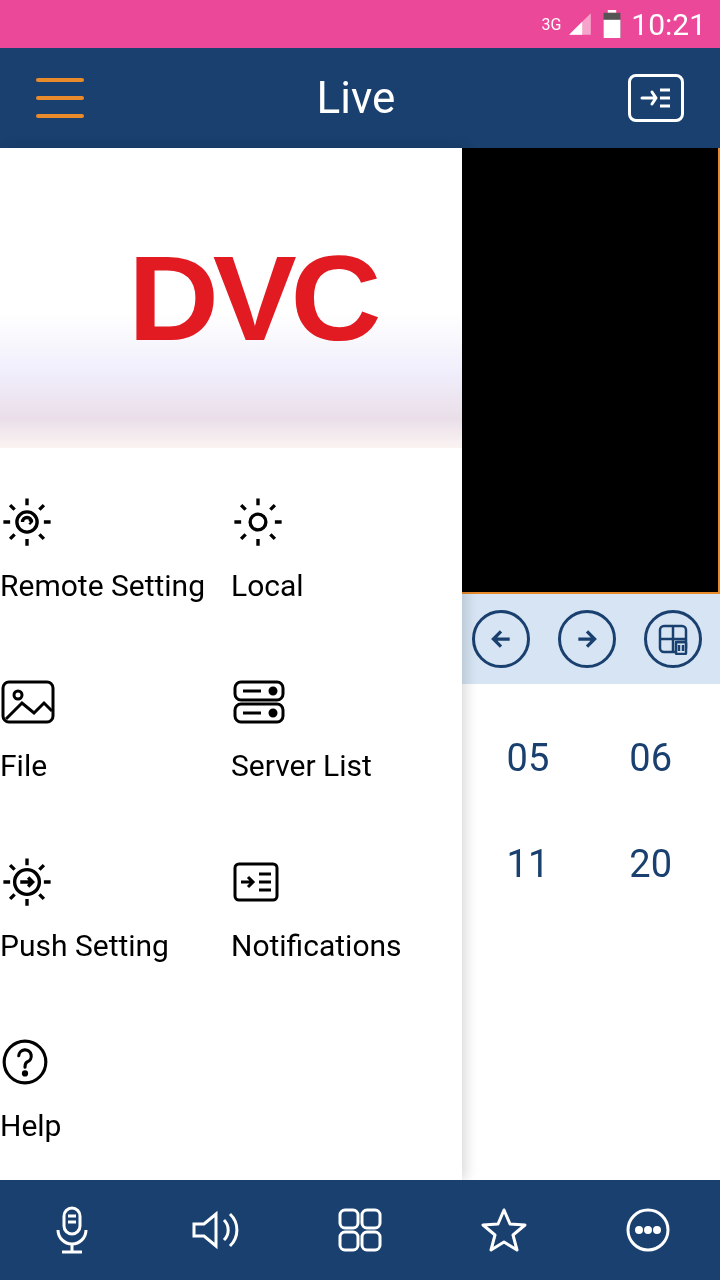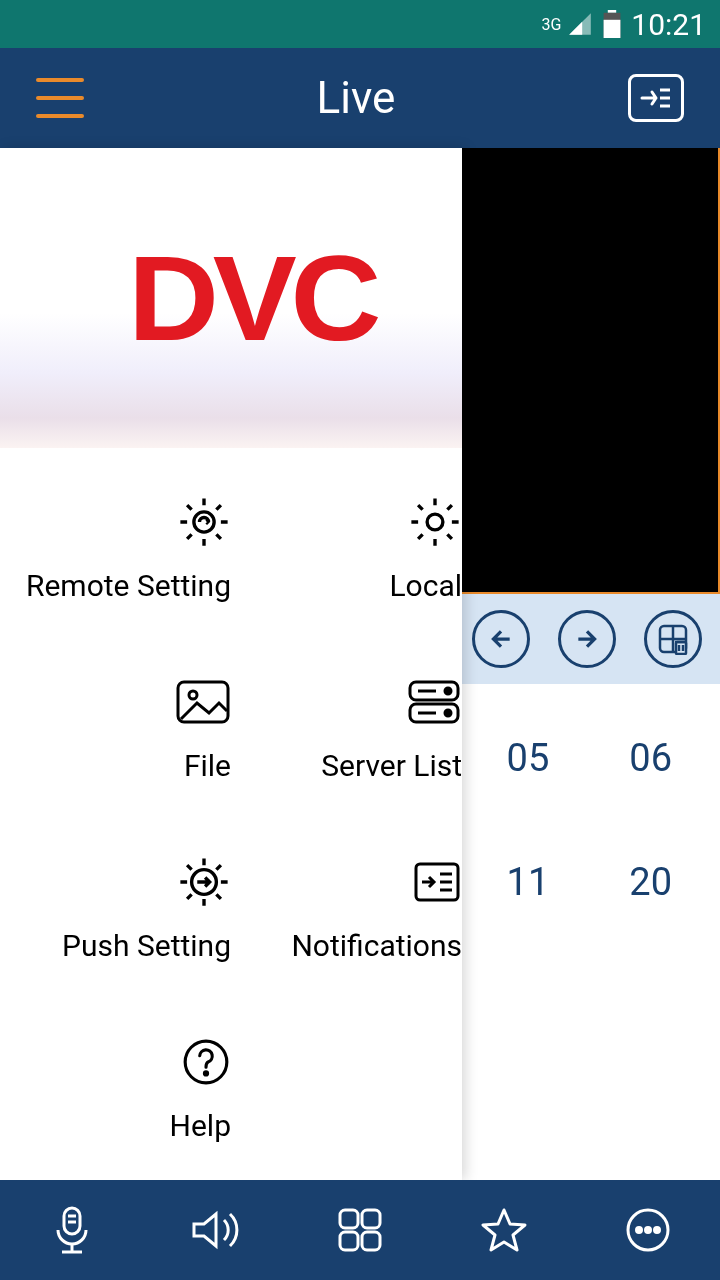--- a/index.html
+++ b/index.html
@@ -1,20 +1,20 @@
 <!DOCTYPE html>
 <html><head>
 <meta charset="utf-8">
 <style>
   * { box-sizing: border-box; margin: 0; padding: 0; }
   html, body { width: 720px; height: 1280px; overflow: hidden; font-family: -apple-system, Roboto, Arial, sans-serif; background: #000; }
   .screen { width: 720px; height: 1280px; position: relative; background: #fff; }
 
   
-  .status-bar { height: 48px; background: #0f766e; color: #fff; display: flex; align-items: center; justify-content: flex-end; padding: 0 14px; font-size: 30px; gap: 10px; }
+  .status-bar { height: 48px; background: #ec4899; color: #fff; display: flex; align-items: center; justify-content: flex-end; padding: 0 14px; font-size: 30px; gap: 10px; }
   .status-bar .sig-label { font-size: 16px; margin-right: -4px; }
 
   
   .app-header { height: 100px; background: #19406e; display: flex; align-items: center; justify-content: space-between; padding: 0 36px; }
   .hamburger { width: 48px; height: 40px; display: flex; flex-direction: column; justify-content: space-between; }
   .hamburger span { display: block; height: 4px; background: #e98a2b; border-radius: 2px; }
   .title { color: #fff; font-size: 44px; font-weight: 400; }
   .header-right-icon { width: 56px; height: 48px; border: 3px solid #fff; border-radius: 8px; display: flex; align-items: center; justify-content: center; }
 
   
@@ -22,29 +22,29 @@
 
   
   .live-bg { position: absolute; inset: 0; }
   .video-area { position: absolute; left: 0; right: 0; top: 0; height: 446px; background: #000; border: 2px solid #e98a2b; border-left: none; border-top: none; }
   .video-toolbar { position: absolute; left: 0; right: 0; top: 446px; height: 90px; background: #d6e4f3; display: flex; align-items: center; justify-content: flex-end; gap: 28px; padding-right: 18px; }
   .tool-btn { width: 58px; height: 58px; border: 3px solid #19406e; border-radius: 50%; display: flex; align-items: center; justify-content: center; color: #19406e; }
   .tool-btn.partial { width: 30px; overflow: hidden; border-radius: 0 29px 29px 0; border-left: none; justify-content: flex-start; padding-left: 2px;}
   .number-grid { position: absolute; left: 0; right: 0; top: 536px; bottom: 0; background: #fff; }
   .num-row { position: absolute; right: 0; display: flex; gap: 80px; padding-right: 48px; font-size: 38px; color: #19406e; }
   .num-row.r1 { top: 52px; }
-  .num-row.r2 { top: 176px; }
+  .num-row.r2 { top: 158px; }
 
   
   .drawer { position: absolute; left: 0; top: 0; bottom: 0; width: 462px; background: #fff; box-shadow: 4px 0 12px rgba(0,0,0,0.15); }
   .drawer-logo-area { height: 300px; position: relative; overflow: hidden; background: linear-gradient(180deg, #ffffff 0%, #ffffff 55%, #f0eefb 75%, #eadfe9 90%, #fbf3f2 100%); display:flex; align-items:center; justify-content:center;padding-left:42px;}
   .logo-text { font-size: 120px; font-weight: 700; color: #e21a22; letter-spacing: -6px; font-family: Arial, sans-serif; transform: scaleX(1.05); }
 
   .menu-grid { display: grid; grid-template-columns: 1fr 1fr; padding: 10px 0 0 0; }
-  .menu-item { height: 180px; display: flex; flex-direction: column; align-items: flex-end; justify-content: center; gap: 18px; }
+  .menu-item { height: 180px; display: flex; flex-direction: column; align-items: flex-start; justify-content: center; gap: 18px; }
   .menu-item .icon-wrap { height: 56px; display: flex; align-items: center; justify-content: center; }
   .menu-item .label { font-size: 30px; color: #000; }
 
   
   .bottom-bar { position: absolute; bottom: 0; left: 0; right: 0; height: 100px; background: #19406e; display: flex; align-items: center; justify-content: space-around; }
   .bottom-btn { width: 60px; height: 60px; display: flex; align-items: center; justify-content: center; color: #fff; }
 
   svg { display: block; }
 </style>
 </head>

